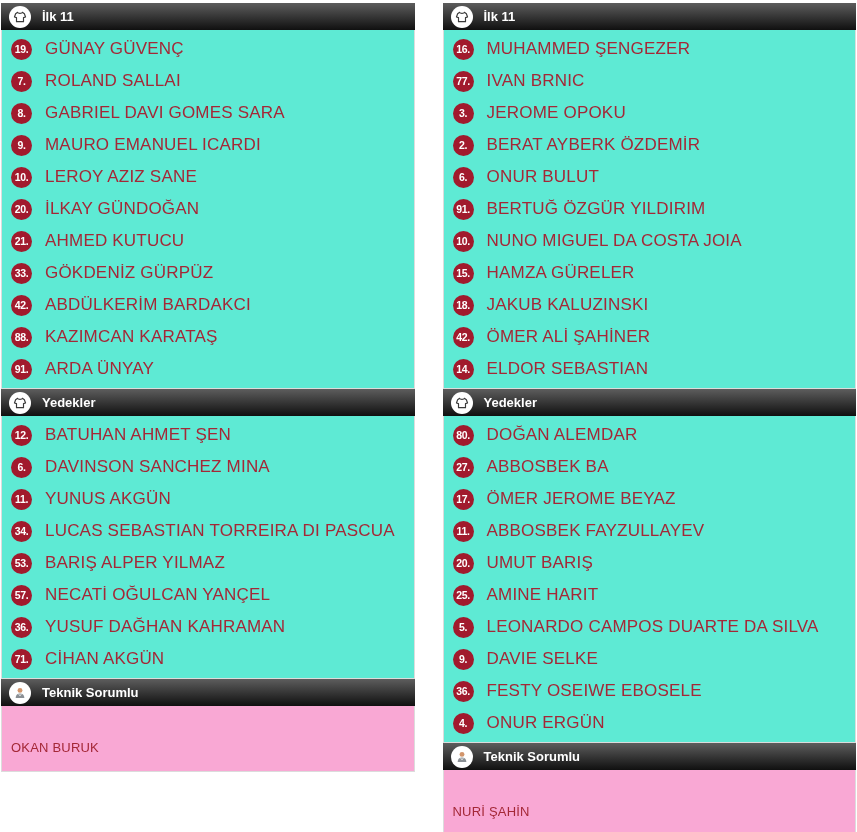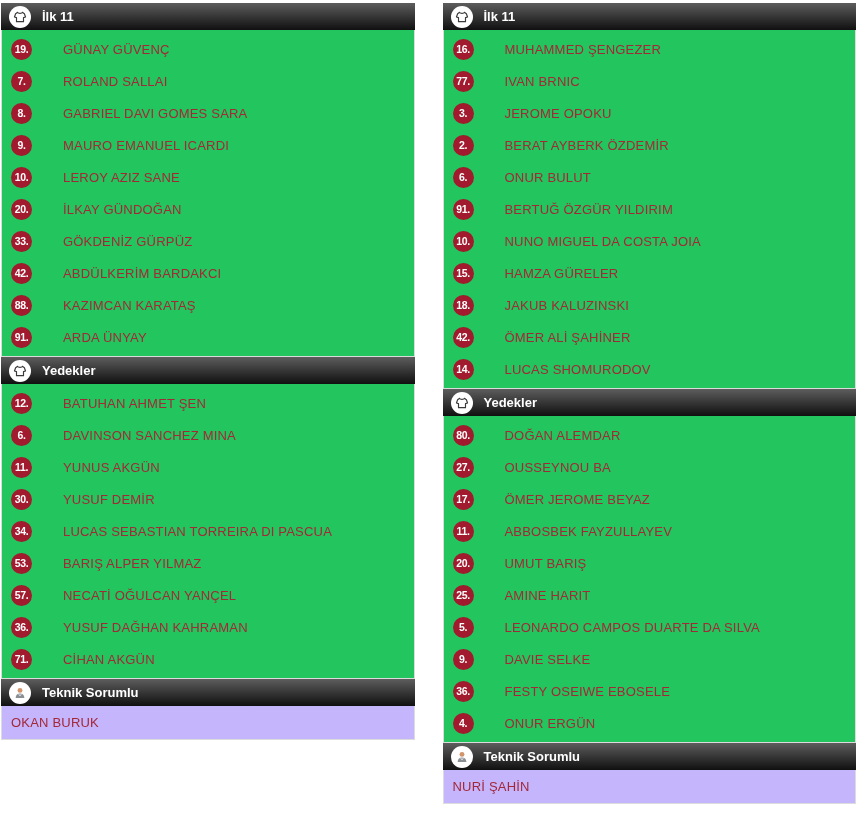--- a/index.html
+++ b/index.html
@@ -41,21 +41,21 @@
   .sec-title {
     color: #ffffff;
     font-size: 13px;
     font-weight: bold;
     margin-left: 11px;
     white-space: nowrap;
   }
   .sec-body {
     border: 1px solid #dcdcdc;
     border-top: none;
-    background: #22c55e;
+    background: #5eead4;
     padding: 3px 0;
   }
   .player-row {
     height: 32px;
     display: flex;
     align-items: center;
     padding: 0 9px;
   }
   .num-badge {
     width: 21px;
@@ -65,36 +65,36 @@
     color: #ffffff;
     font-size: 10.5px;
     font-weight: bold;
     display: flex;
     align-items: center;
     justify-content: center;
     flex: 0 0 auto;
     letter-spacing: -0.3px;
   }
   .player-name {
-    margin-left: 31px;
-    font-size: 13px;
+    margin-left: 13px;
+    font-size: 17px;
     color: #a42837;
     letter-spacing: 0.2px;
     white-space: nowrap;
     text-decoration: none;
     cursor: pointer;
   }
   .manager-row {
     height: 33px;
     display: flex;
-    align-items: center;
-    padding: 0 9px;
+    align-items: flex-end;
+    padding: 16px 9px;
     border: 1px solid #dcdcdc;
     border-top: none;
-    background: #c4b5fd;
+    background: #f9a8d4;
   }
   .manager-name {
     font-size: 13px;
     color: #a42837;
     letter-spacing: 0.2px;
     cursor: pointer;
   }
   .footer-note {
     margin-top: 26px;
     text-align: center;
@@ -143,20 +143,24 @@
   <div class="player-row">
     <span class="num-badge">10.</span>
     <span class="player-name">LEROY AZIZ SANE</span>
   </div>
 
   <div class="player-row">
     <span class="num-badge">20.</span>
     <span class="player-name">İLKAY GÜNDOĞAN</span>
   </div>
 
+  <div class="player-row">
+    <span class="num-badge">21.</span>
+    <span class="player-name">AHMED KUTUCU</span>
+  </div>
 
   <div class="player-row">
     <span class="num-badge">33.</span>
     <span class="player-name">GÖKDENİZ GÜRPÜZ</span>
   </div>
 
   <div class="player-row">
     <span class="num-badge">42.</span>
     <span class="player-name">ABDÜLKERİM BARDAKCI</span>
   </div>
@@ -191,24 +195,20 @@
   <div class="player-row">
     <span class="num-badge">6.</span>
     <span class="player-name">DAVINSON SANCHEZ MINA</span>
   </div>
 
   <div class="player-row">
     <span class="num-badge">11.</span>
     <span class="player-name">YUNUS AKGÜN</span>
   </div>
 
-  <div class="player-row">
-    <span class="num-badge">30.</span>
-    <span class="player-name">YUSUF DEMİR</span>
-  </div>
 
   <div class="player-row">
     <span class="num-badge">34.</span>
     <span class="player-name">LUCAS SEBASTIAN TORREIRA DI PASCUA</span>
   </div>
 
   <div class="player-row">
     <span class="num-badge">53.</span>
     <span class="player-name">BARIŞ ALPER YILMAZ</span>
   </div>
@@ -304,21 +304,21 @@
     <span class="player-name">JAKUB KALUZINSKI</span>
   </div>
 
   <div class="player-row">
     <span class="num-badge">42.</span>
     <span class="player-name">ÖMER ALİ ŞAHİNER</span>
   </div>
 
   <div class="player-row">
     <span class="num-badge">14.</span>
-    <span class="player-name">LUCAS SHOMURODOV</span>
+    <span class="player-name">ELDOR SEBASTIAN</span>
   </div>
 </div>
 
     <div class="sec-header">
 
   <span class="icon-circle">
     <svg width="14" height="14" viewBox="0 0 24 24">
       <path d="M8 4 L4.5 6.5 L2.5 12 L6 13 L6 20 L18 20 L18 13 L21.5 12 L19.5 6.5 L16 4 C15.2 6.2 8.8 6.2 8 4 Z" fill="none" stroke="#3a3a3a" stroke-width="2" stroke-linejoin="round"></path>
     </svg>
   </span>
@@ -326,21 +326,21 @@
       <span class="sec-title">Yedekler</span>
     </div>
     <div class="sec-body">
   <div class="player-row">
     <span class="num-badge">80.</span>
     <span class="player-name">DOĞAN ALEMDAR</span>
   </div>
 
   <div class="player-row">
     <span class="num-badge">27.</span>
-    <span class="player-name">OUSSEYNOU BA</span>
+    <span class="player-name">ABBOSBEK BA</span>
   </div>
 
   <div class="player-row">
     <span class="num-badge">17.</span>
     <span class="player-name">ÖMER JEROME BEYAZ</span>
   </div>
 
   <div class="player-row">
     <span class="num-badge">11.</span>
     <span class="player-name">ABBOSBEK FAYZULLAYEV</span>

